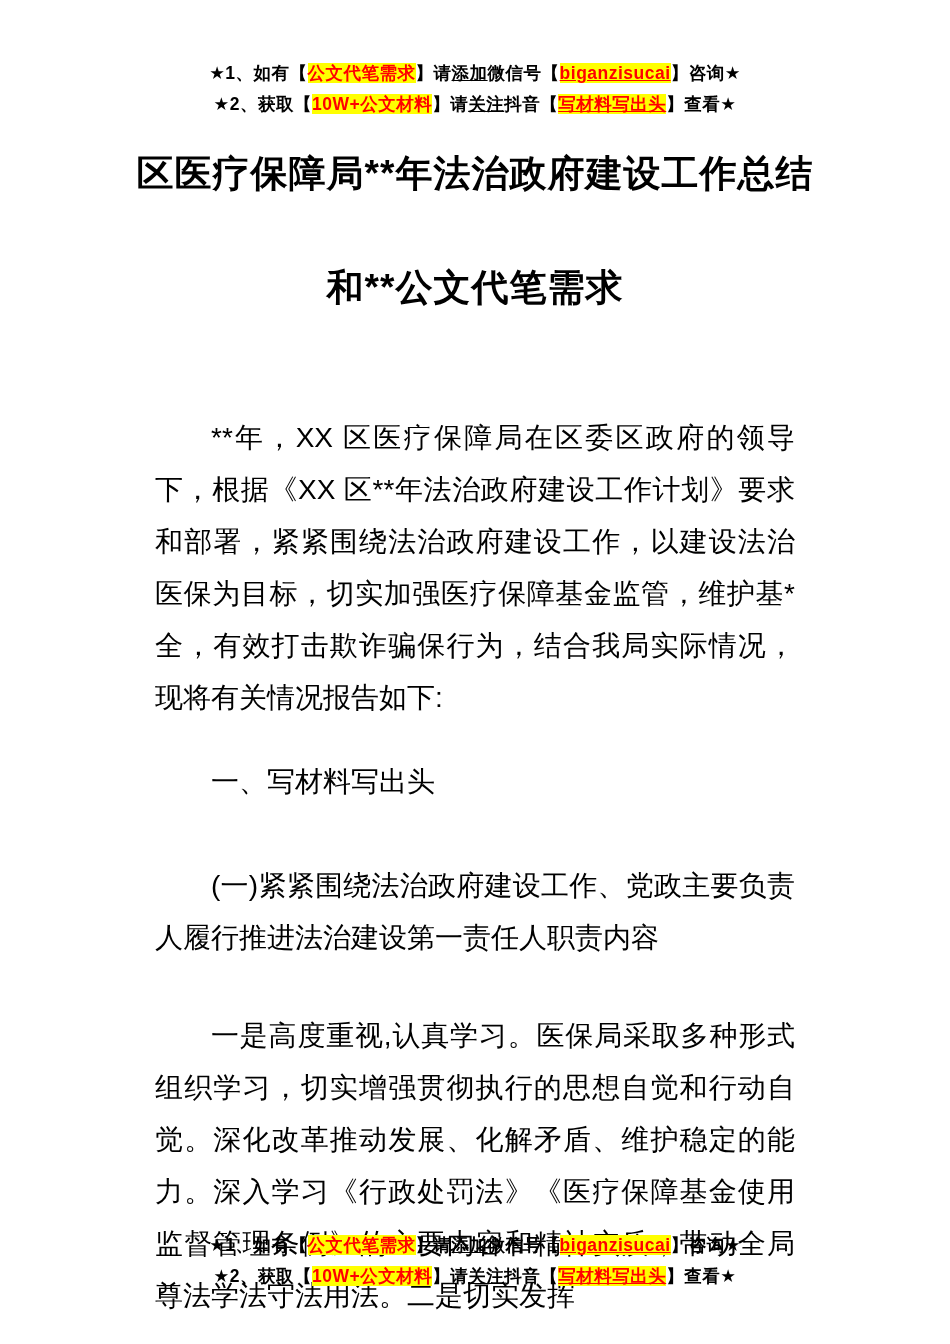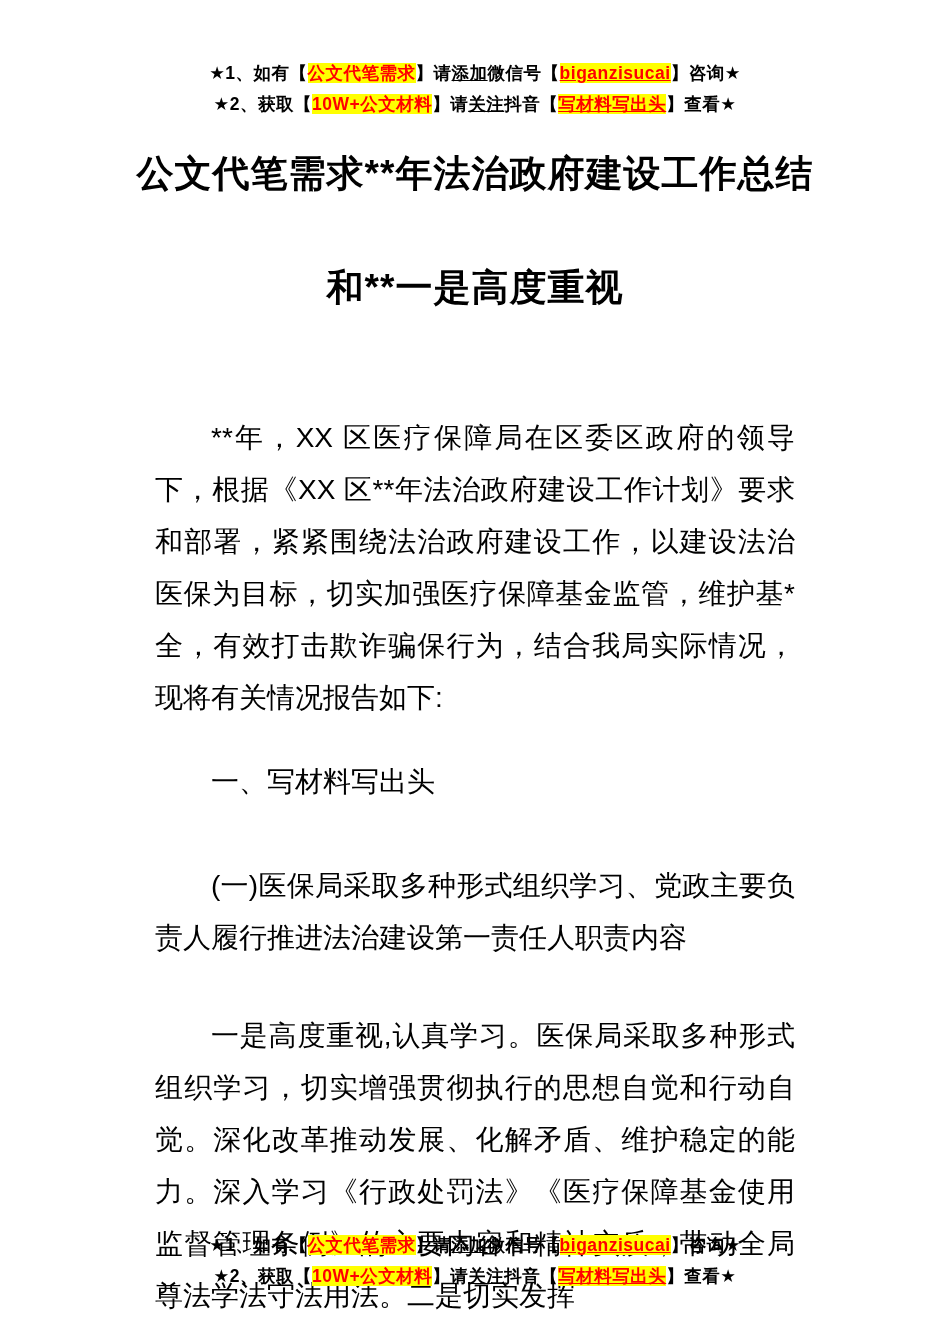--- a/index.html
+++ b/index.html
@@ -59,27 +59,27 @@
 
   <div class="notice notice-header">
     <div class="notice-line">
       <span>★1、如有【</span><span class="hl">公文代笔需求</span><span>】请</span><span class="ul">添加</span><span>微信号【</span><span class="hl ul">biganzisucai</span><span>】咨询★</span>
     </div>
     <div class="notice-line">
       <span>★2、获取【</span><span class="hl">10W+公文材料</span><span>】请</span><span class="ul">关注</span><span>抖音【</span><span class="hl ul">写材料写出头</span><span>】查看★</span>
     </div>
   </div>
 
-  <div class="title-line title-line-1">公文代笔需求**年法治政府建设工作总结</div>
-  <div class="title-line title-line-2">和**一是高度重视</div>
+  <div class="title-line title-line-1">区医疗保障局**年法治政府建设工作总结</div>
+  <div class="title-line title-line-2">和**公文代笔需求</div>
 
   <div class="doc-body">
     <p>**年，XX 区医疗保障局在区委区政府的领导下，根据《XX 区**年法治政府建设工作计划》要求和部署，紧紧围绕法治政府建设工作，以建设法治医保为目标，切实加强医疗保障基金监管，维护基*全，有效打击欺诈骗保行为，结合我局实际情况，现将有关情况报告如下:</p>
     <p class="para-heading">一、写材料写出头</p>
-    <p class="para-sub">(一)医保局采取多种形式组织学习、党政主要负责人履行推进法治建设第一责任人职责内容</p>
+    <p class="para-sub">(一)紧紧围绕法治政府建设工作、党政主要负责人履行推进法治建设第一责任人职责内容</p>
     <p class="para-body2">一是高度重视,认真学习。医保局采取多种形式组织学习，切实增强贯彻执行的思想自觉和行动自觉。深化改革推动发展、化解矛盾、维护稳定的能力。深入学习《行政处罚法》《医疗保障基金使用监督管理条例》的主要内容和精神实质，带动全局尊法学法守法用法。二是切实发挥</p>
   </div>
 
   <div class="notice notice-footer">
     <div class="notice-line">
       <span>★1、如有【</span><span class="hl">公文代笔需求</span><span>】请</span><span class="ul">添加</span><span>微信号【</span><span class="hl ul">biganzisucai</span><span>】咨询★</span>
     </div>
     <div class="notice-line">
       <span>★2、获取【</span><span class="hl">10W+公文材料</span><span>】请</span><span class="ul">关注</span><span>抖音【</span><span class="hl ul">写材料写出头</span><span>】查看★</span>
     </div>

